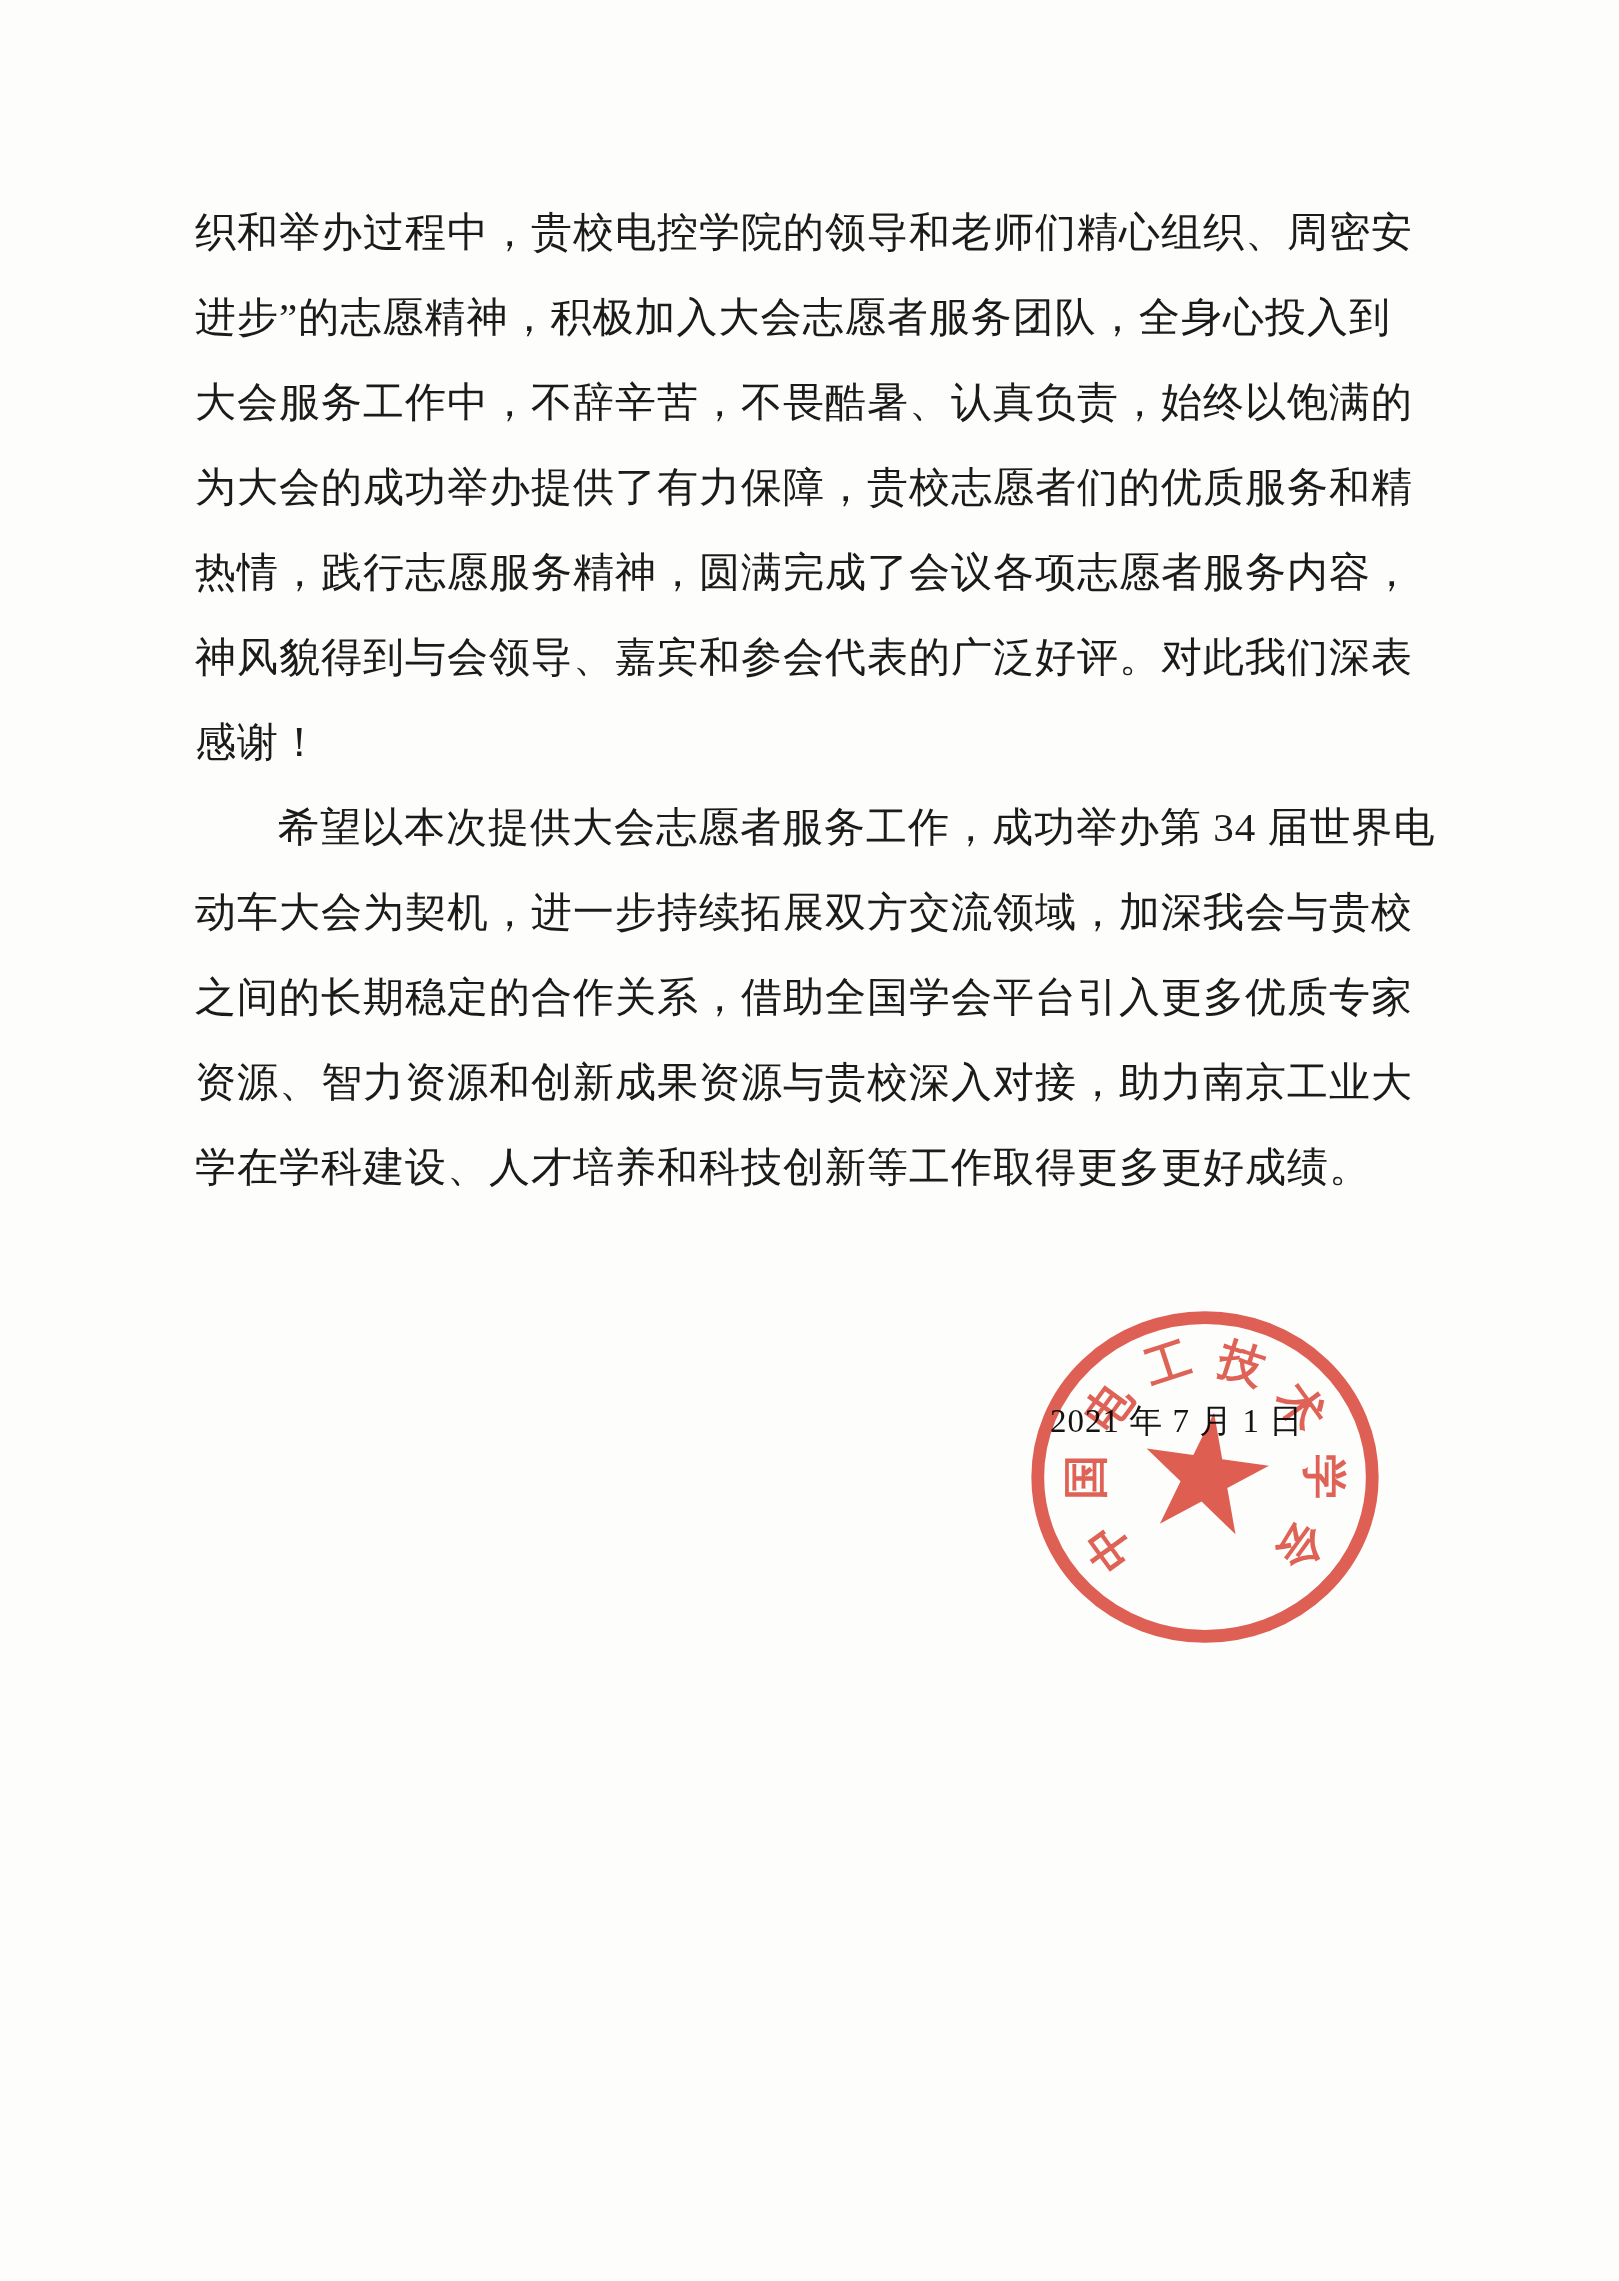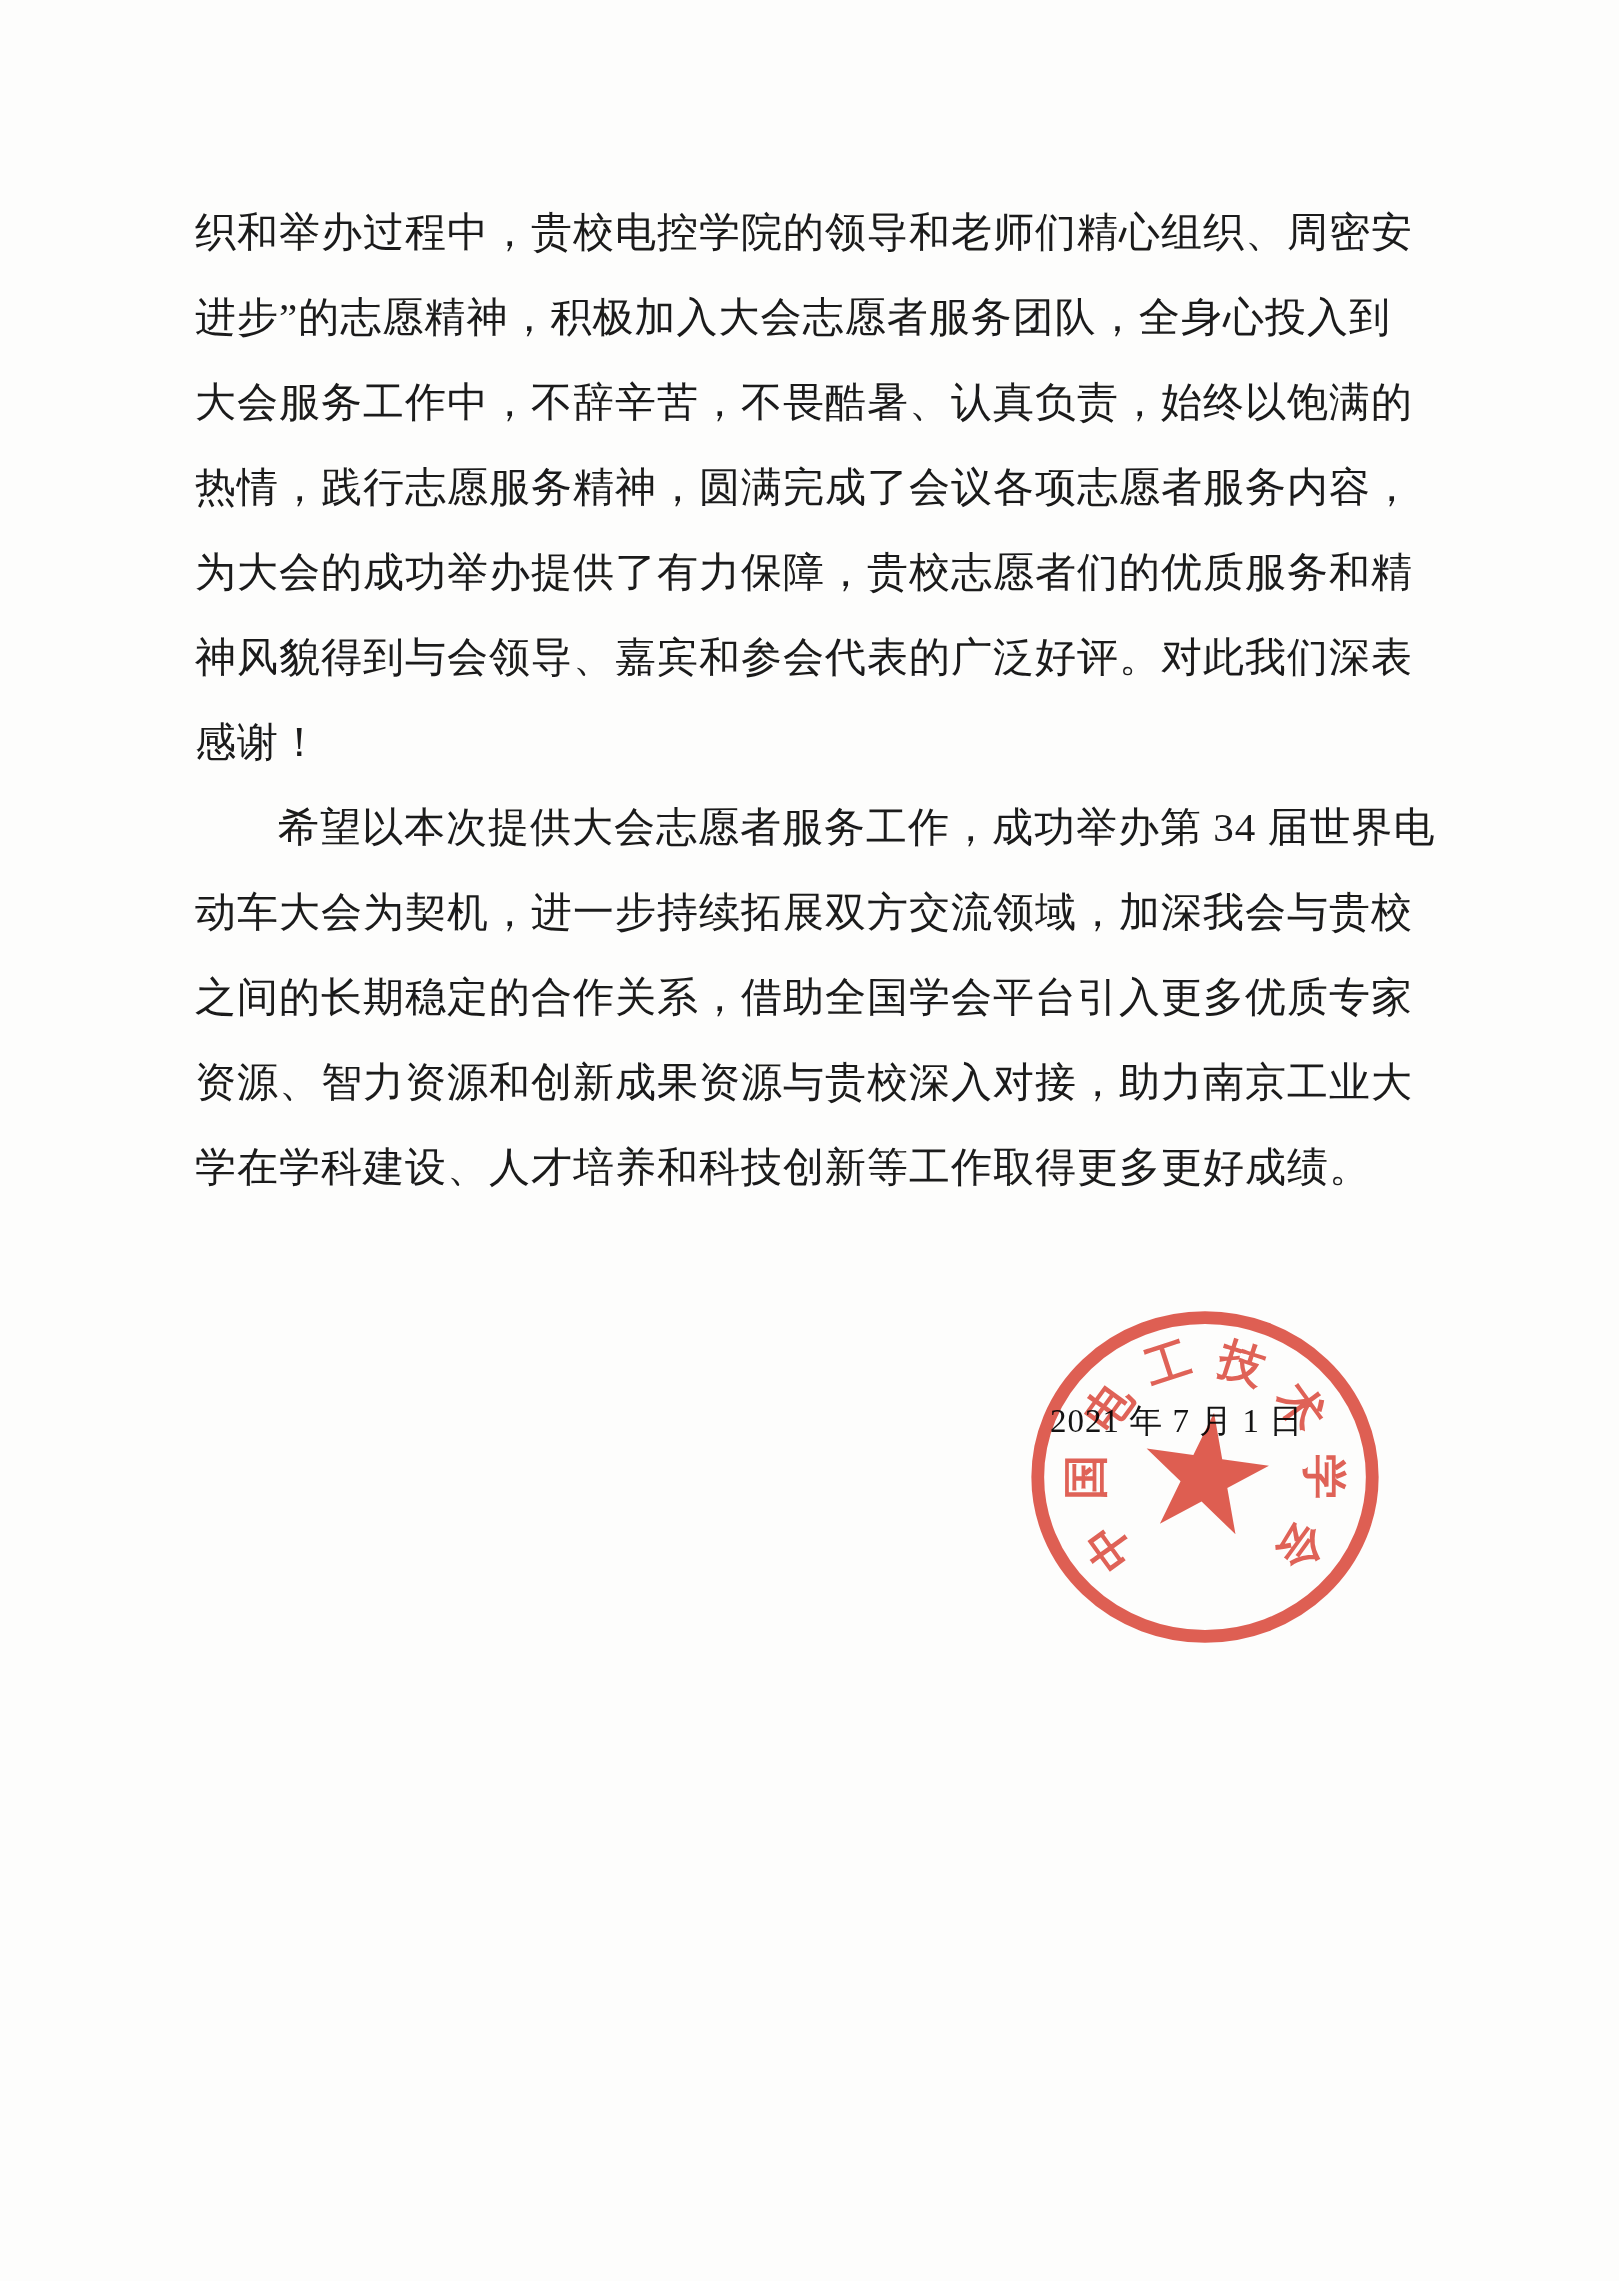--- a/index.html
+++ b/index.html
@@ -73,22 +73,22 @@
 </style>
 </head>
 <body>
 
 <div class="page">
 
   <div class="letter-body">
     <div class="body-line">织和举办过程中，贵校电控学院的领导和老师们精心组织、周密安</div>
     <div class="body-line">进步”的志愿精神，积极加入大会志愿者服务团队，全身心投入到</div>
     <div class="body-line">大会服务工作中，不辞辛苦，不畏酷暑、认真负责，始终以饱满的</div>
+    <div class="body-line">为大会的成功举办提供了有力保障，贵校志愿者们的优质服务和精</div>
     <div class="body-line">热情，践行志愿服务精神，圆满完成了会议各项志愿者服务内容，</div>
-    <div class="body-line">为大会的成功举办提供了有力保障，贵校志愿者们的优质服务和精</div>
     <div class="body-line">神风貌得到与会领导、嘉宾和参会代表的广泛好评。对此我们深表</div>
     <div class="body-line short">感谢！</div>
     <div class="body-line indent">希望以本次提供大会志愿者服务工作，成功举办第 34 届世界电</div>
     <div class="body-line">动车大会为契机，进一步持续拓展双方交流领域，加深我会与贵校</div>
     <div class="body-line">之间的长期稳定的合作关系，借助全国学会平台引入更多优质专家</div>
     <div class="body-line">资源、智力资源和创新成果资源与贵校深入对接，助力南京工业大</div>
     <div class="body-line short">学在学科建设、人才培养和科技创新等工作取得更多更好成绩。</div>
   </div>
 
   <div class="date-line">2021 年 7 月 1 日</div>

